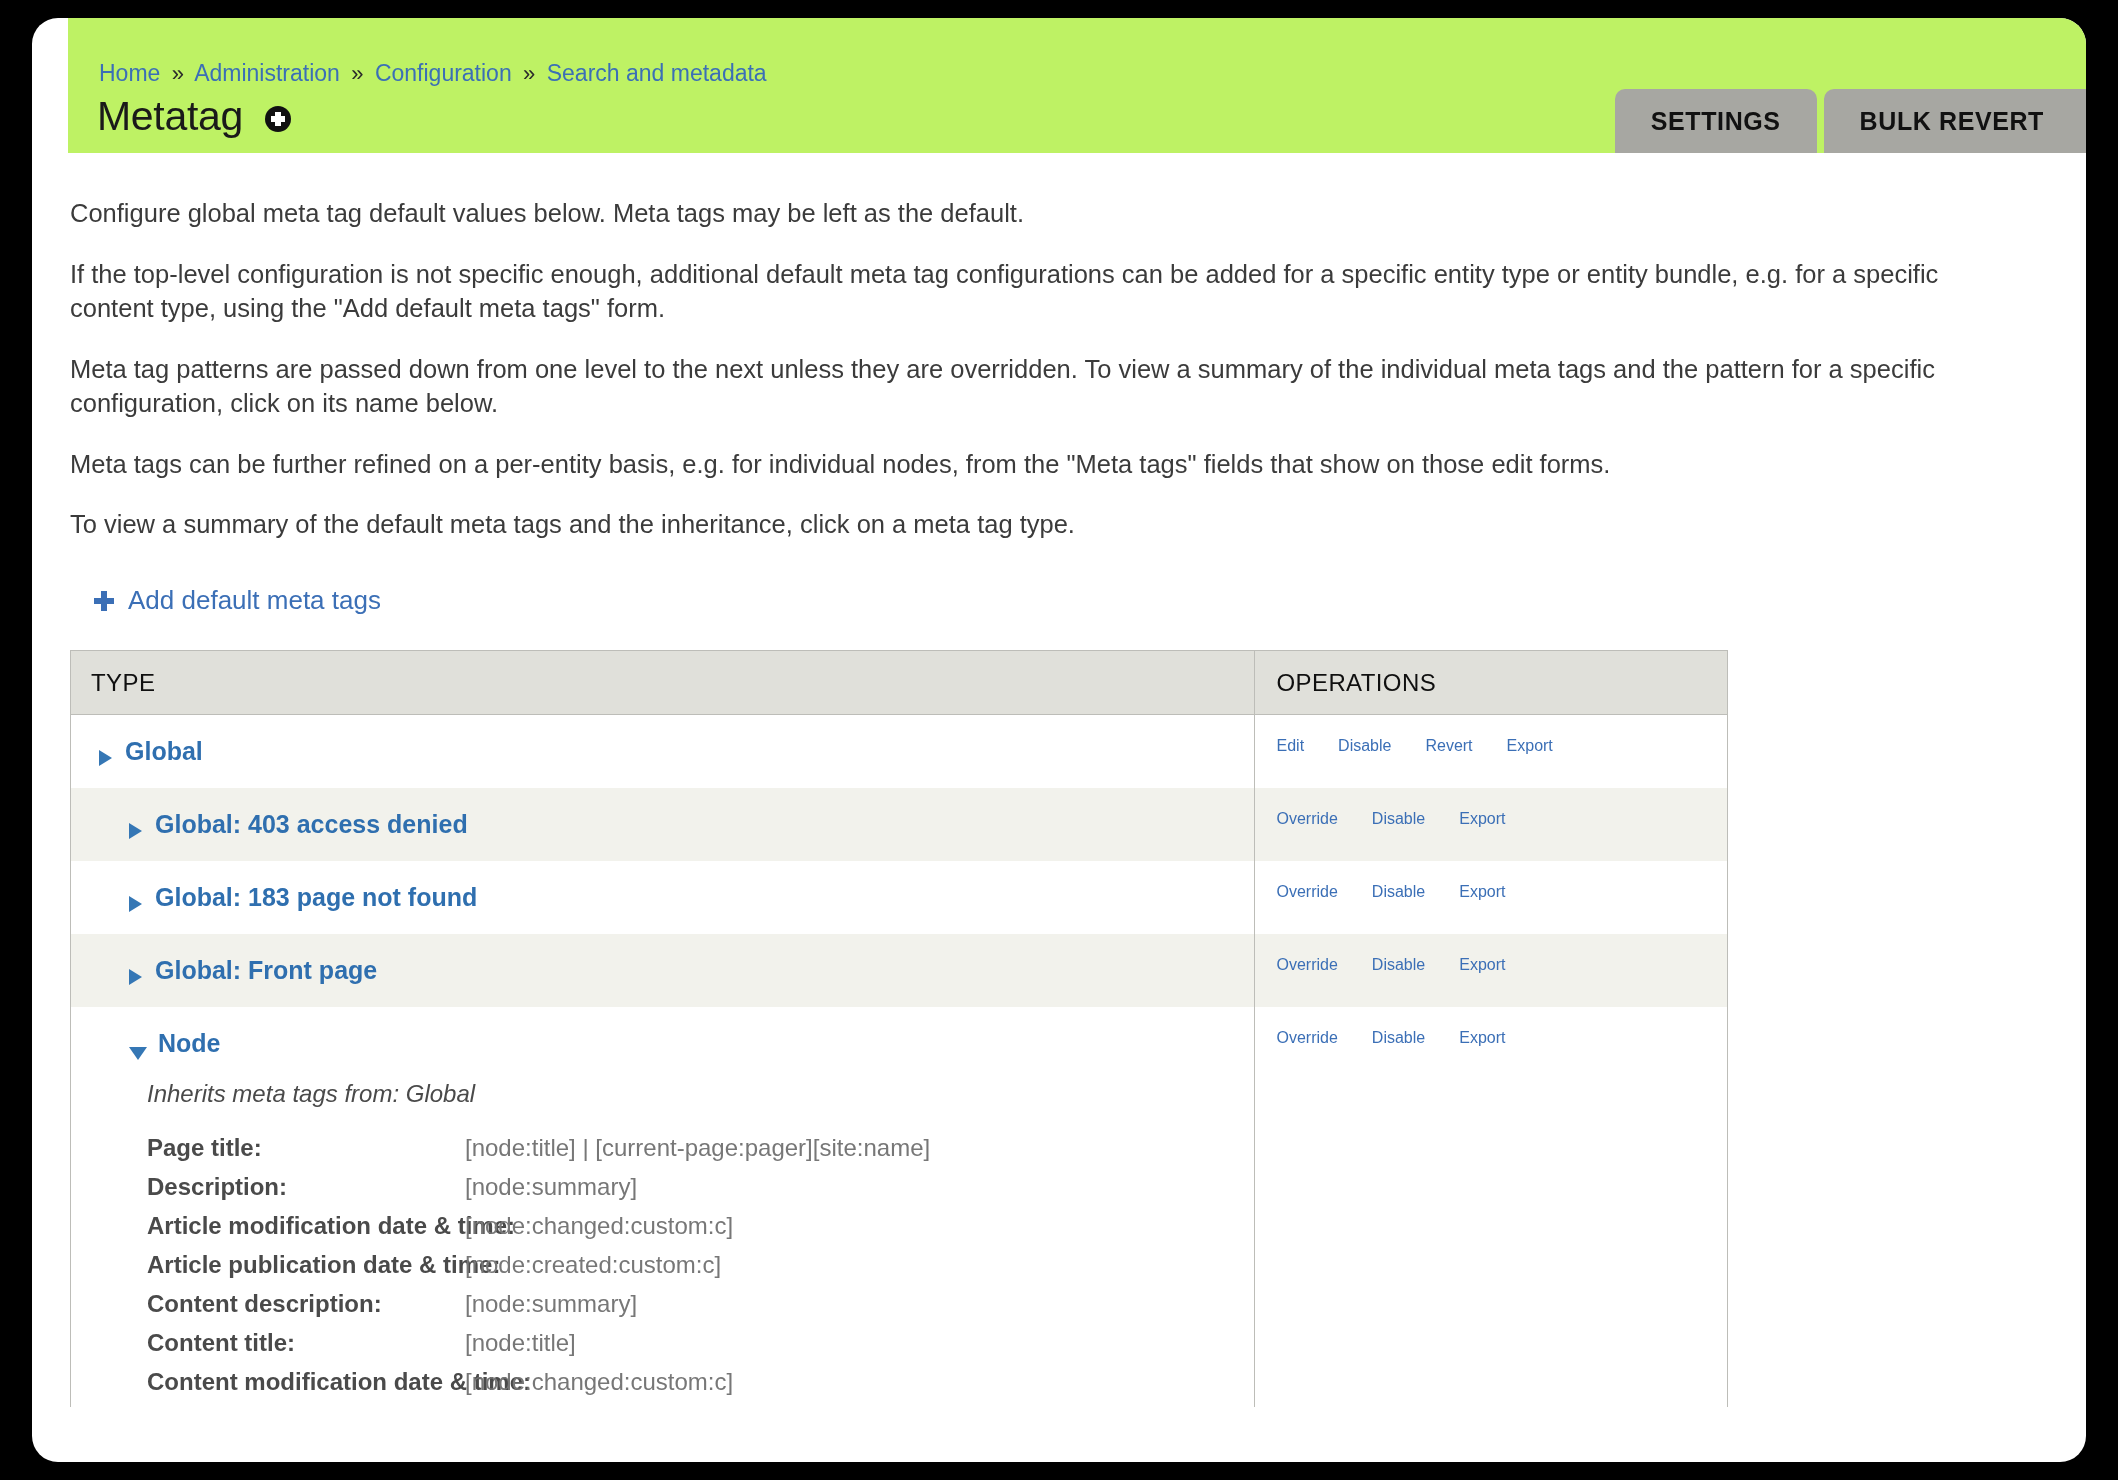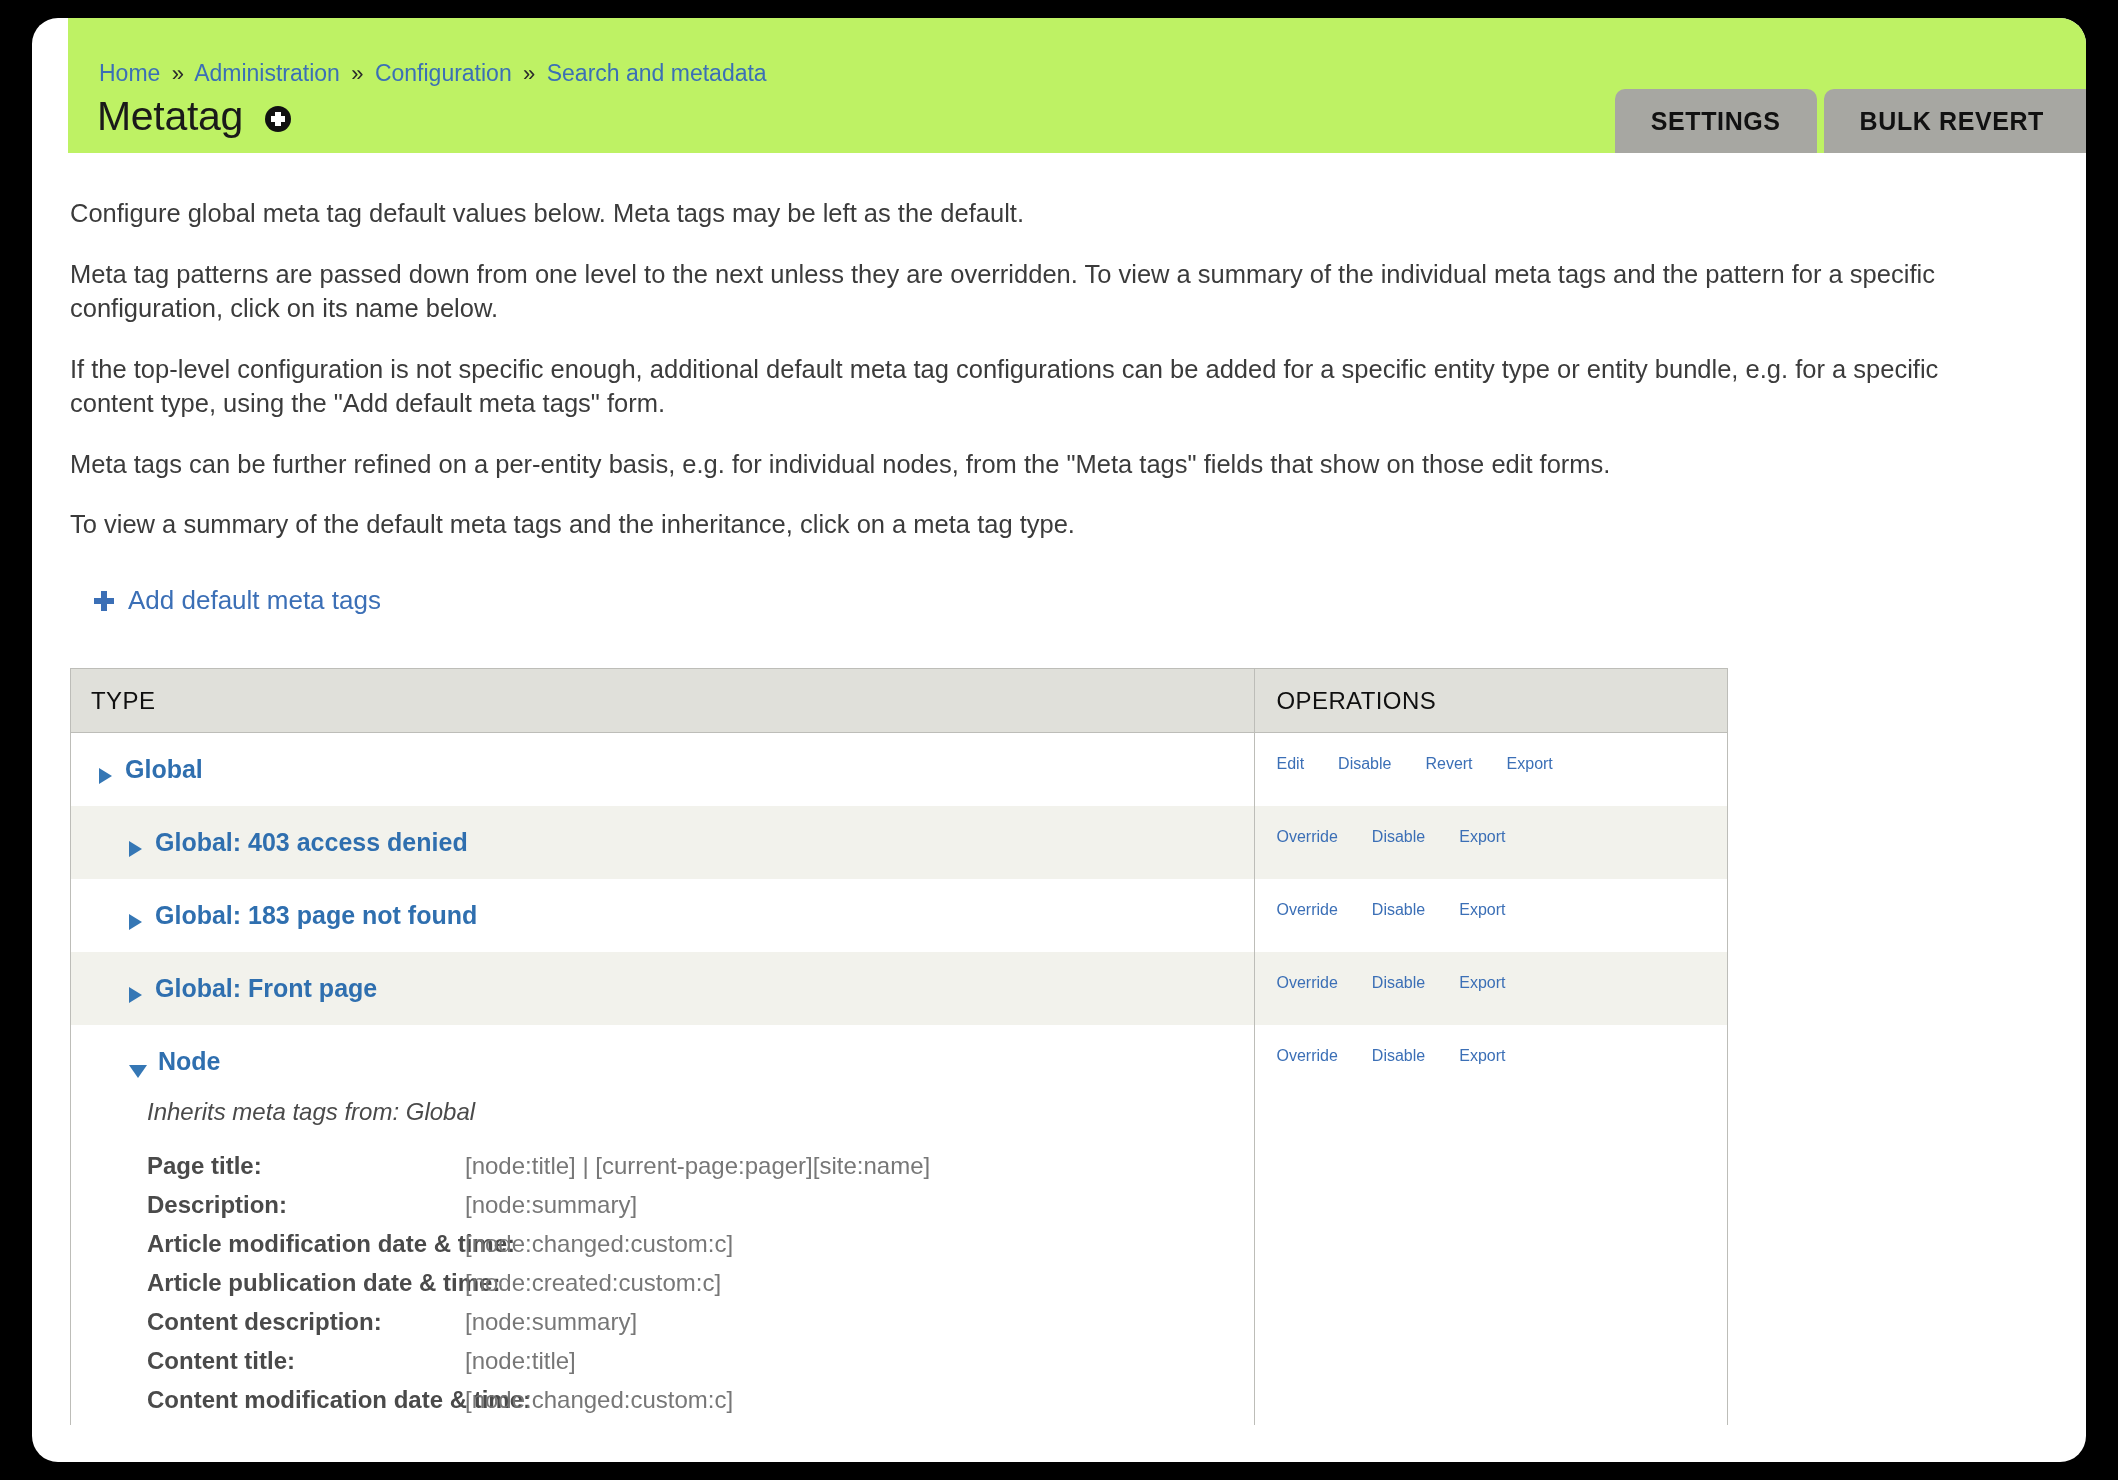--- a/index.html
+++ b/index.html
@@ -160,21 +160,21 @@
   .plus-icon::after {
     content: "";
     position: absolute;
     background: #3b6fb6;
   }
   .plus-icon::before { left: 7px; top: 0; width: 6px; height: 20px; }
   .plus-icon::after  { top: 7px; left: 0; height: 6px; width: 20px; }
 
   
   .tbl-wrap {
-    margin: 52px 0 0 38px;
+    margin: 34px 0 0 38px;
     width: 1658px;
     border: 1px solid #bdbdb8;
     border-bottom: none;
     background: #c4b5fd;
   }
   table.metatag-table {
     width: 100%;
     border-collapse: collapse;
     table-layout: fixed;
   }
@@ -307,22 +307,22 @@
       <div class="tab last">
         <span>BULK REVERT</span>
       </div>
     </div>
   </div>
 
   <div class="content">
 
     <div class="intro">
       <p>Configure global meta tag default values below. Meta tags may be left as the default.</p>
+      <p>If the top-level configuration is not specific enough, additional default meta tag configurations can be added for a specific entity type or entity bundle, e.g. for a specific content type, using the "Add default meta tags" form.</p>
       <p>Meta tag patterns are passed down from one level to the next unless they are overridden. To view a summary of the individual meta tags and the pattern for a specific configuration, click on its name below.</p>
-      <p>If the top-level configuration is not specific enough, additional default meta tag configurations can be added for a specific entity type or entity bundle, e.g. for a specific content type, using the "Add default meta tags" form.</p>
       <p>Meta tags can be further refined on a per-entity basis, e.g. for individual nodes, from the "Meta tags" fields that show on those edit forms.</p>
       <p>To view a summary of the default meta tags and the inheritance, click on a meta tag type.</p>
     </div>
 
     <a class="add-link">
       <span class="plus-icon"></span>
       <span>Add default meta tags</span>
     </a>
 
     <div class="tbl-wrap">

